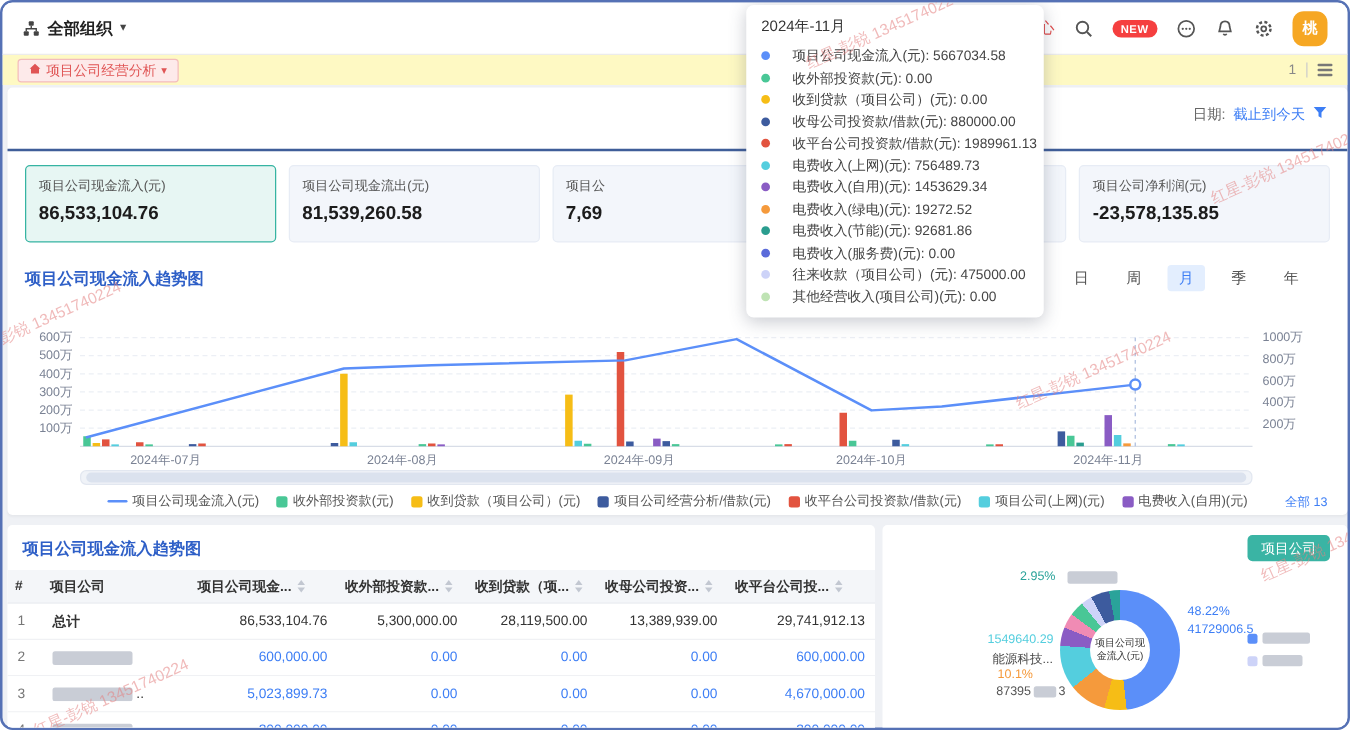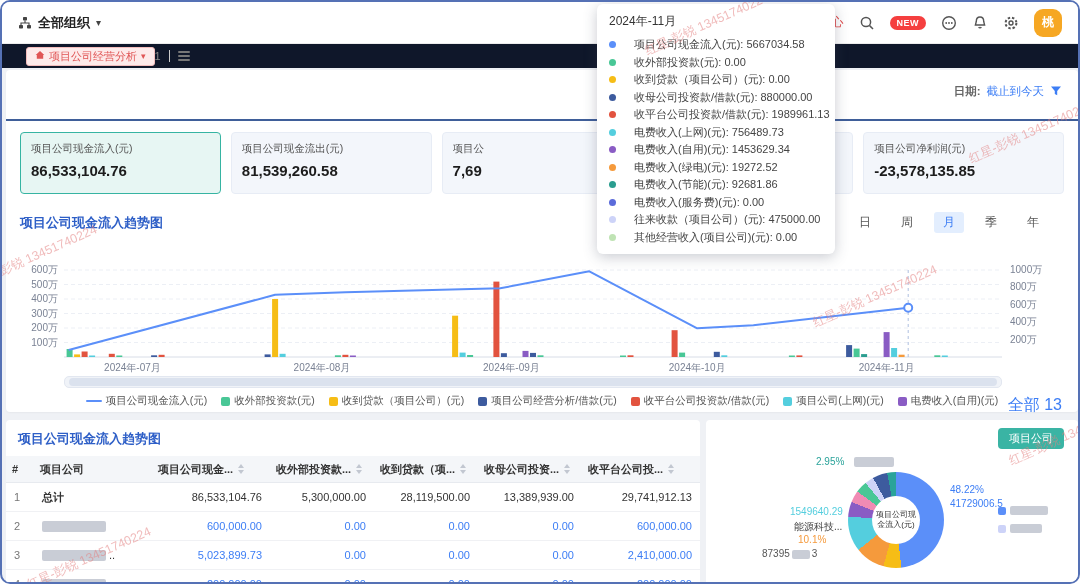--- a/index.html
+++ b/index.html
@@ -10,32 +10,32 @@
   .topbar{position:absolute;left:0;top:0;right:0;height:42px;background:#fff;display:flex;align-items:center;justify-content:space-between;padding:0 16px;border-bottom:1px solid #ececec;box-sizing:border-box;z-index:5;}
   .topbar-left{display:flex;align-items:center;gap:6px;font-size:13px;font-weight:bold;color:#222;}
   .topbar-right{display:flex;align-items:center;gap:15px;}
   .archive{color:#e14c4c;font-size:12px;display:flex;gap:4px;align-items:center;cursor:pointer;}
   .new-badge{background:#f53f3f;color:#fff;font-size:9px;font-weight:bold;padding:2px 7px;border-radius:9px;letter-spacing:.5px;}
   .icon-btn{display:inline-flex;align-items:center;cursor:pointer;}
   .avatar{width:28px;height:28px;border-radius:9px;background:#f6a723;color:#fff;font-size:12px;display:flex;align-items:center;justify-content:center;font-weight:bold;cursor:pointer;}
   .chev{color:#444;font-size:10px;}
 
   
-  .tabbar{position:absolute;top:42px;left:0;right:0;height:24px;background:#0f172a;display:flex;align-items:center;padding:0 24px;box-sizing:border-box;z-index:4;}
+  .tabbar{position:absolute;top:42px;left:0;right:0;height:24px;background:#fef9c3;display:flex;align-items:center;justify-content:space-between;padding:0 12px;box-sizing:border-box;z-index:4;}
   .tab{display:flex;align-items:center;gap:4px;background:#fdeaea;border:1px solid #f3bcbc;color:#e05555;font-size:11px;padding:1px 8px;border-radius:3px;cursor:pointer;}
   .tab-caret{font-size:9px;}
   .tabbar-right{display:flex;align-items:center;gap:8px;color:#888;font-size:11px;}
   .vdiv{width:1px;height:12px;background:#ccc;}
   .burger{cursor:pointer;}
   .burger i{display:block;width:12px;height:2px;background:#777;margin:2px 0;border-radius:1px;}
 
   
   .main-card{position:absolute;left:4px;top:68px;width:1072px;height:342px;background:#fff;border-radius:4px;box-shadow:0 1px 2px rgba(0,0,0,.04);}
   .filter-row{position:absolute;top:14px;right:16px;display:flex;align-items:center;gap:6px;font-size:11.5px;z-index:2;}
-  .date-label{color:#666;font-weight:bold;}
+  .date-label{color:#666;}
   .date-value{color:#3d7ef5;cursor:pointer;}
   .section-line{position:absolute;top:49px;left:0;right:0;height:2px;background:#3f5e99;}
 
   .kpi-row{position:absolute;top:62px;left:14px;right:14px;display:flex;gap:10px;}
   .kpi-card{flex:1;height:62px;background:#f3f6fb;border:1px solid #e7ecf5;border-radius:4px;padding:9px 10px;box-sizing:border-box;cursor:pointer;overflow:hidden;}
   .kpi-card.active{background:#e7f6f3;border-color:#36b4a2;}
   .kpi-label{font-size:10.5px;color:#555;height:14px;white-space:nowrap;overflow:hidden;}
   .kpi-value{font-size:15px;font-weight:bold;color:#1c1c1c;margin-top:6px;white-space:nowrap;}
 
   .trend-header{position:absolute;top:142px;left:14px;right:30px;display:flex;justify-content:space-between;align-items:center;}
@@ -48,21 +48,21 @@
   .axis-txt{font-size:10px;fill:#7a8294;}
 
   .datazoom{position:absolute;left:58px;right:76px;top:306px;height:10px;background:#f0f3f8;border:1px solid #e2e7f0;border-radius:5px;cursor:pointer;}
   .dz-thumb{position:absolute;left:4px;right:4px;top:1px;bottom:1px;background:#dbe2ee;border-radius:4px;}
 
   .legend-row{position:absolute;left:14px;right:14px;top:324px;display:flex;align-items:center;justify-content:center;}
   .legend{display:flex;gap:14px;align-items:center;font-size:10.5px;color:#555;}
   .lg-item{display:flex;align-items:center;gap:4px;cursor:pointer;white-space:nowrap;}
   .lg-line{width:16px;height:2px;border-radius:1px;display:inline-block;}
   .lg-chip{width:9px;height:9px;border-radius:2px;display:inline-block;}
-  .legend-more{position:absolute;right:16px;top:325px;color:#3d7ef5;font-size:16px;cursor:pointer;}
+  .legend-more{position:absolute;right:16px;top:325px;color:#3d7ef5;font-size:10px;cursor:pointer;}
 
   
   .table-card{position:absolute;left:4px;top:418px;width:694px;height:175px;background:#fff;border-radius:4px;padding-top:10px;box-sizing:border-box;overflow:hidden;}
   .table-card .sec-title{margin-left:12px;}
   .tbl{margin-top:8px;font-size:11px;}
   .tr{display:grid;grid-template-columns:28px 118px 118px 104px 104px 104px 1fr;align-items:center;height:28px;border-bottom:1px solid #f0f1f4;background:#fff;}
   .tr.thead{background:#f4f6f9;height:26px;font-weight:bold;color:#333;border-bottom:1px solid #e7eaef;}
   .th{display:flex;align-items:center;gap:3px;padding:0 6px;white-space:nowrap;overflow:hidden;cursor:pointer;}
   .td{padding:0 8px;white-space:nowrap;overflow:hidden;}
   .td.rownum{color:#777;}
@@ -394,21 +394,21 @@
             <div class="td num blue">0.00</div>
             <div class="td num blue">600,000.00</div>
           </div>
           <div class="tr">
             <div class="td rownum">3</div>
             <div class="td"><span class="redact"></span><span> ..</span></div>
             <div class="td num blue">5,023,899.73</div>
             <div class="td num blue">0.00</div>
             <div class="td num blue">0.00</div>
             <div class="td num blue">0.00</div>
-            <div class="td num blue">2,410,000.00</div>
+            <div class="td num blue">4,670,000.00</div>
           </div>
           <div class="tr">
             <div class="td rownum">4</div>
             <div class="td"><span class="redact"></span></div>
             <div class="td num blue">200,000.00</div>
             <div class="td num blue">0.00</div>
             <div class="td num blue">0.00</div>
             <div class="td num blue">0.00</div>
             <div class="td num blue">200,000.00</div>
           </div>
@@ -423,21 +423,21 @@
         <span class="donut-center">项目公司现金流入(元)</span>
       </div>
     </div>
     <div>
         <span class="dn-label" style="left: 110px; top: 36px; color: rgb(42, 163, 154);"><span>2.95%</span></span>
         <span class="dn-label" style="left: 244px; top: 64px; color: rgb(61, 126, 245);"><span>48.22%</span></span>
         <span class="dn-label" style="left: 244px; top: 78px; color: rgb(61, 126, 245);"><span>41729006.5</span></span>
         <span class="dn-label" style="left: 84px; top: 86px; color: rgb(84, 206, 222);"><span>1549640.29</span></span>
         <span class="dn-label" style="left: 88px; top: 100px; color: rgb(68, 68, 68);"><span>能源科技...</span></span>
         <span class="dn-label" style="left: 92px; top: 114px; color: rgb(245, 154, 60);"><span>10.1%</span></span>
-        <span class="dn-label" style="left: 56px; top: 128px; color: rgb(85, 85, 85);"><span>87395</span><span class="inline-redact"></span><span>3</span></span>
+        <span class="dn-label" style="left: 91px; top: 128px; color: rgb(85, 85, 85);"><span>87395</span><span class="inline-redact"></span><span>3</span></span>
       </div>
     <div class="dn-redact" style="left:148px;top:37px;width:40px;"></div>
     <div class="dn-legend">
       <div class="dn-lg-row">
           <span class="dn-dot" style="background:#5b8ff9"></span>
           <span class="redact" style="width:38px;height:9px;"></span>
         </div>
       <div class="dn-lg-row">
           <span class="dn-dot" style="background:#cdd3f8"></span>
           <span class="redact" style="width:32px;height:9px;"></span>

